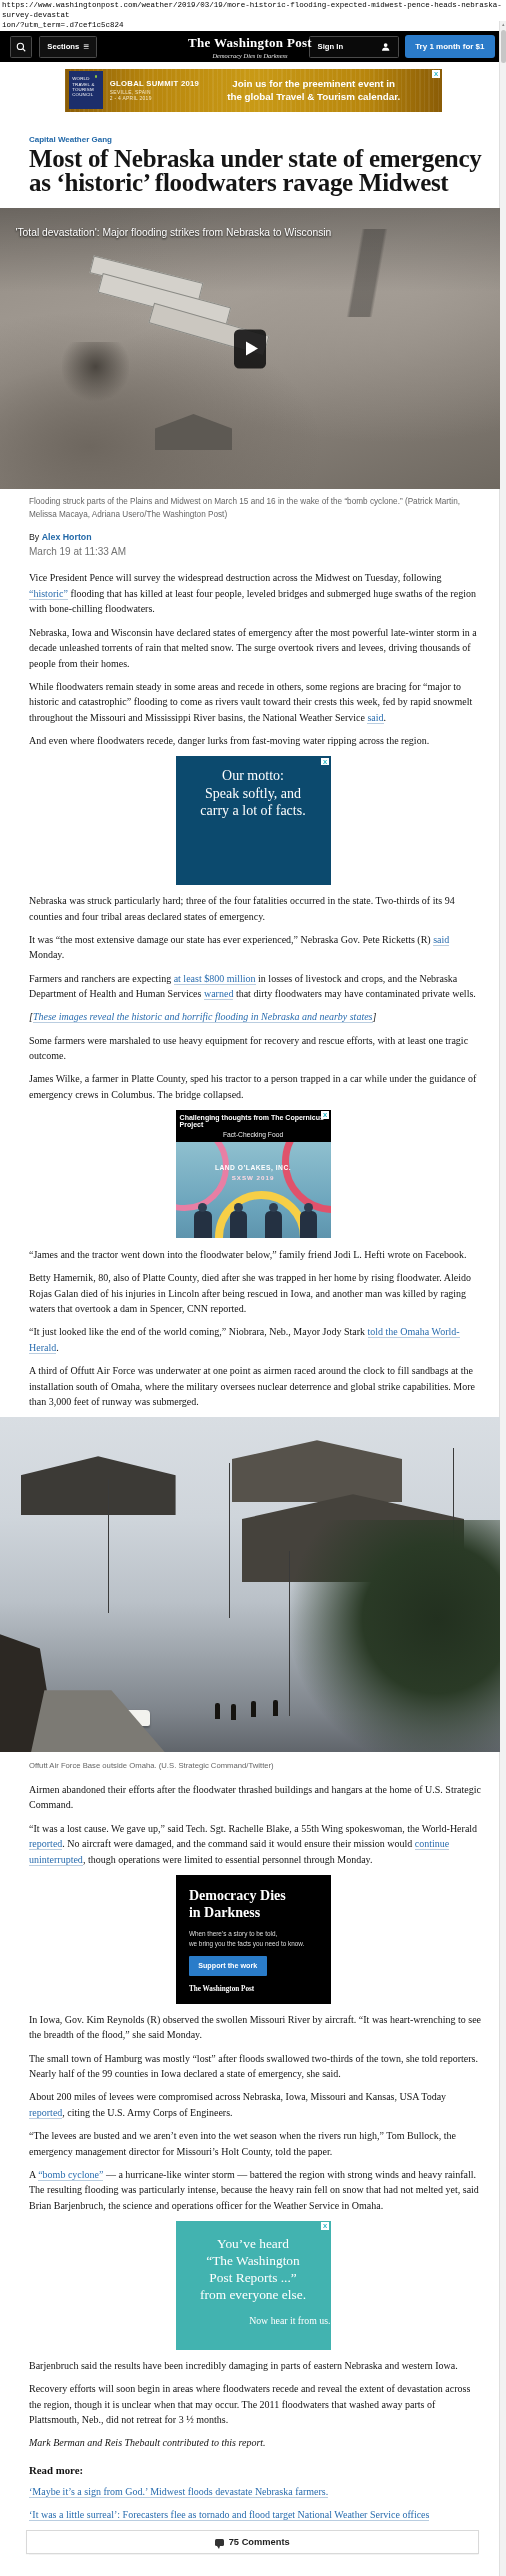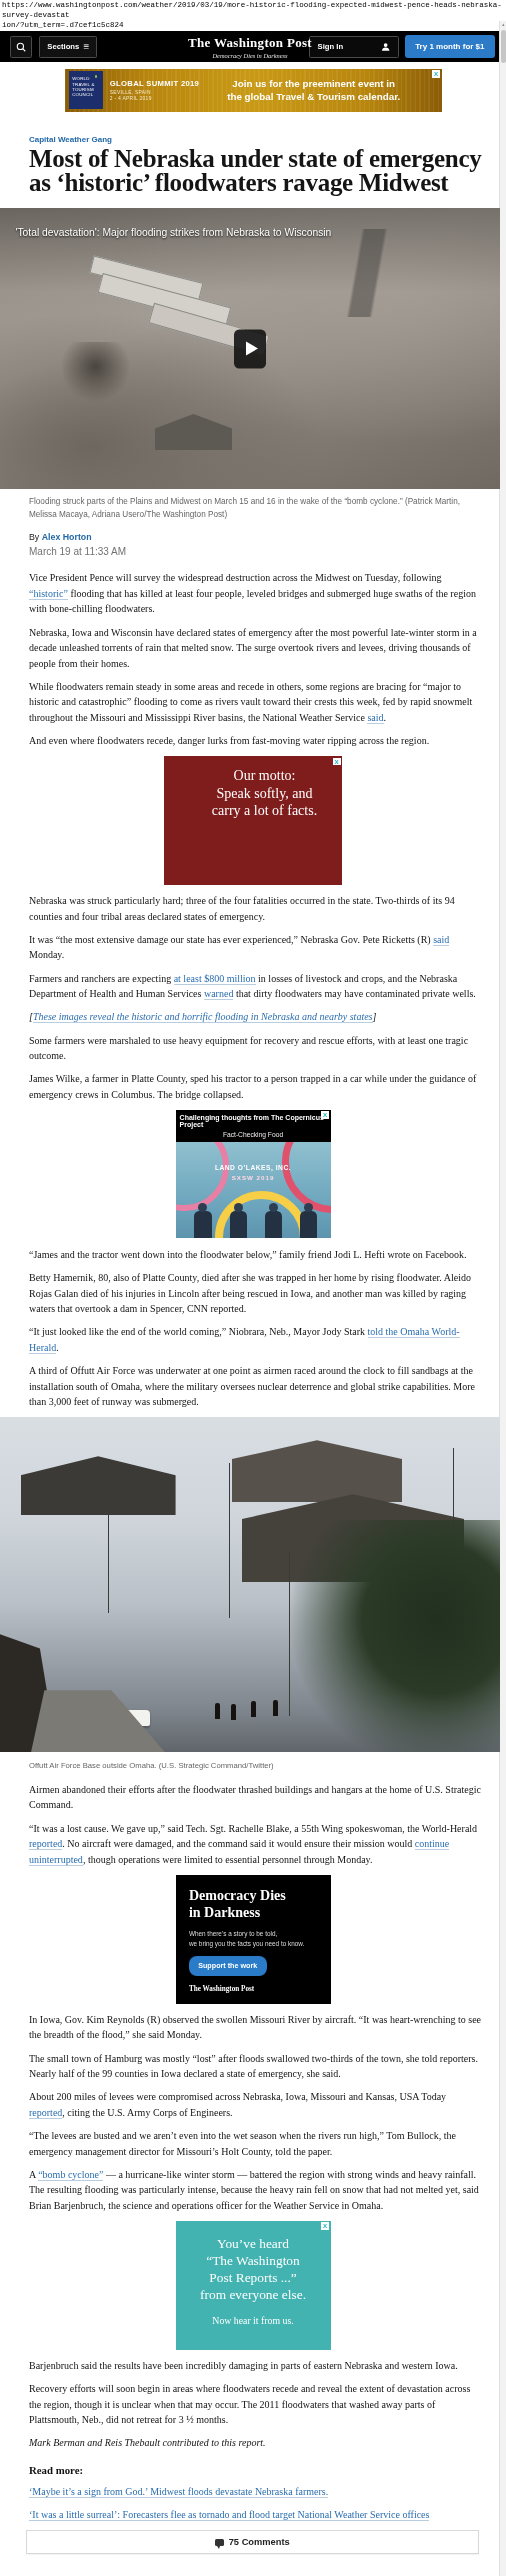--- a/index.html
+++ b/index.html
@@ -57,41 +57,41 @@
   .byline .author-link{color:#2268a8;font-weight:bold;cursor:pointer;}
   .pub-date{margin:3.6px 0 0 29px;color:#727272;font-size:10px;}
   
   .bp{font-family:"Liberation Serif","DejaVu Serif",serif;font-size:10px;line-height:15.5px;color:#131313;margin:0 25px 7.7px 29px;}
   .bodytext{margin-top:13.4px;}
   .lnk{color:#2a6daf;text-decoration:none;border-bottom:0.5px solid #b9cde0;cursor:pointer;}
   .italic{font-style:italic;}
   .readmore-label{font-family:"Liberation Serif","DejaVu Serif",serif;font-weight:bold;font-size:10.8px;margin:13.4px 0 7.7px 29px;}
   
   .ad300{width:155px;height:129px;margin:5.2px auto 8.2px;position:relative;overflow:hidden;}
-  .ad-gray{background:#7f1d1d;text-align:center;padding-left:23px;}
+  .ad-gray{background:#0c4a6e;text-align:center;}
   .ad-gray .motto{font-family:"Liberation Serif","DejaVu Serif",serif;color:#fff;font-size:14px;line-height:17.5px;padding-top:11.3px;}
   .ad-cop .copbar{background:#000;color:#fff;font-weight:bold;font-size:7px;padding:3.6px 4.1px 1px;}
   .ad-cop .copsub{background:#000;color:#eee;font-weight:normal;font-size:6.7px;text-align:center;padding:2.1px 0 4.6px;}
   .ad-cop .copimg{position:relative;height:96px;background:linear-gradient(180deg,#8fc0cf 0%,#6aa3bb 70%,#5e94ad 100%);overflow:hidden;}
   .arc{position:absolute;border-radius:50%;border-style:solid;background:transparent;}
   .arc-y{width:77px;height:77px;border-width:8.2px;border-color:#f7cf46;left:39px;top:49px;}
   .arc-r{width:88px;height:88px;border-width:7.2px;border-color:#e0526b;left:106px;top:-31px;}
   .arc-p{width:77px;height:77px;border-width:6.2px;border-color:#e87fa4;left:-36px;top:-20.6px;}
   .cop-brand{position:absolute;top:21.6px;width:100%;text-align:center;color:#fff;font-weight:bold;font-size:6.7px;letter-spacing:0.5px;}
   .cop-sxsw{position:absolute;top:32px;width:100%;text-align:center;color:#ffd9e2;font-weight:bold;font-size:6.2px;letter-spacing:1px;}
   .fig{position:absolute;bottom:-4.1px;width:17.5px;height:31px;background:#243142;border-radius:5.2px 5.2px 0 0;}
   .fig::before{content:"";position:absolute;top:-8.2px;left:4.1px;width:9.3px;height:9.3px;border-radius:50%;background:#2e3d50;}
   .ad-black{background:#000;color:#fff;padding:0;}
   .ddid-title{font-family:"Liberation Serif","DejaVu Serif",serif;font-weight:bold;font-size:14px;line-height:16.5px;padding:13.4px 0 0 13.4px;}
   .ddid-sub{font-size:6.4px;line-height:9.3px;color:#ddd;padding:8.2px 0 0 13.4px;}
-  .ddid-btn{display:inline-block;margin:8.2px 0 0 13.4px;background:#2a7cc9;color:#fff;font-weight:bold;font-size:7.2px;padding:5.2px 9.3px;border:none;border-radius:8px;cursor:pointer;}
+  .ddid-btn{display:inline-block;margin:8.2px 0 0 13.4px;background:#2a7cc9;color:#fff;font-weight:bold;font-size:7.2px;padding:5.2px 9.3px;border:none;border-radius:1px;cursor:pointer;}
   .ddid-logo{font-family:"Liberation Serif","DejaVu Serif",serif;font-weight:bold;font-size:7.2px;padding:9.3px 0 0 13.4px;}
   .ad-teal{background:#42b3b0;text-align:center;color:#fff;}
   .teal-main{font-family:"Liberation Serif","DejaVu Serif",serif;font-size:13.4px;line-height:17px;padding-top:14.4px;}
-  .teal-tag{font-family:"Liberation Serif","DejaVu Serif",serif;font-size:9.8px;margin-top:11.3px;}
+  .teal-tag{font-family:"Liberation Serif","DejaVu Serif",serif;font-size:9.8px;margin-top:11.3px;text-align:right;}
   
   .photo{width:500px;height:335px;margin-top:6.2px;position:relative;overflow:hidden;
     background:linear-gradient(180deg,#d9dee3 0%,#cfd5db 30%,#bac1c8 55%,#9ba2a9 72%,#7e848b 88%,#60656b 100%);}
   .bld{position:absolute;background:#45423c;}
   .bld1{left:20.6px;top:39px;width:155px;height:59px;clip-path:polygon(0 32%,50% 0,100% 32%,100% 100%,0 100%);background:#3c3a36;}
   .bld2{left:232px;top:23px;width:170px;height:62px;clip-path:polygon(0 30%,50% 0,100% 30%,100% 100%,0 100%);background:#56524b;}
   .bld3{left:242px;top:77px;width:222px;height:88px;clip-path:polygon(0 28%,50% 0,100% 28%,100% 100%,0 100%);}
   .pole{position:absolute;width:1px;background:#3a3a3a;}
   .tree-big{position:absolute;right:-31px;top:103px;width:247px;height:247px;
     background:radial-gradient(circle at 62% 40%,#22301f 0%,#2a3a26 35%,rgba(42,58,38,0) 70%);}

